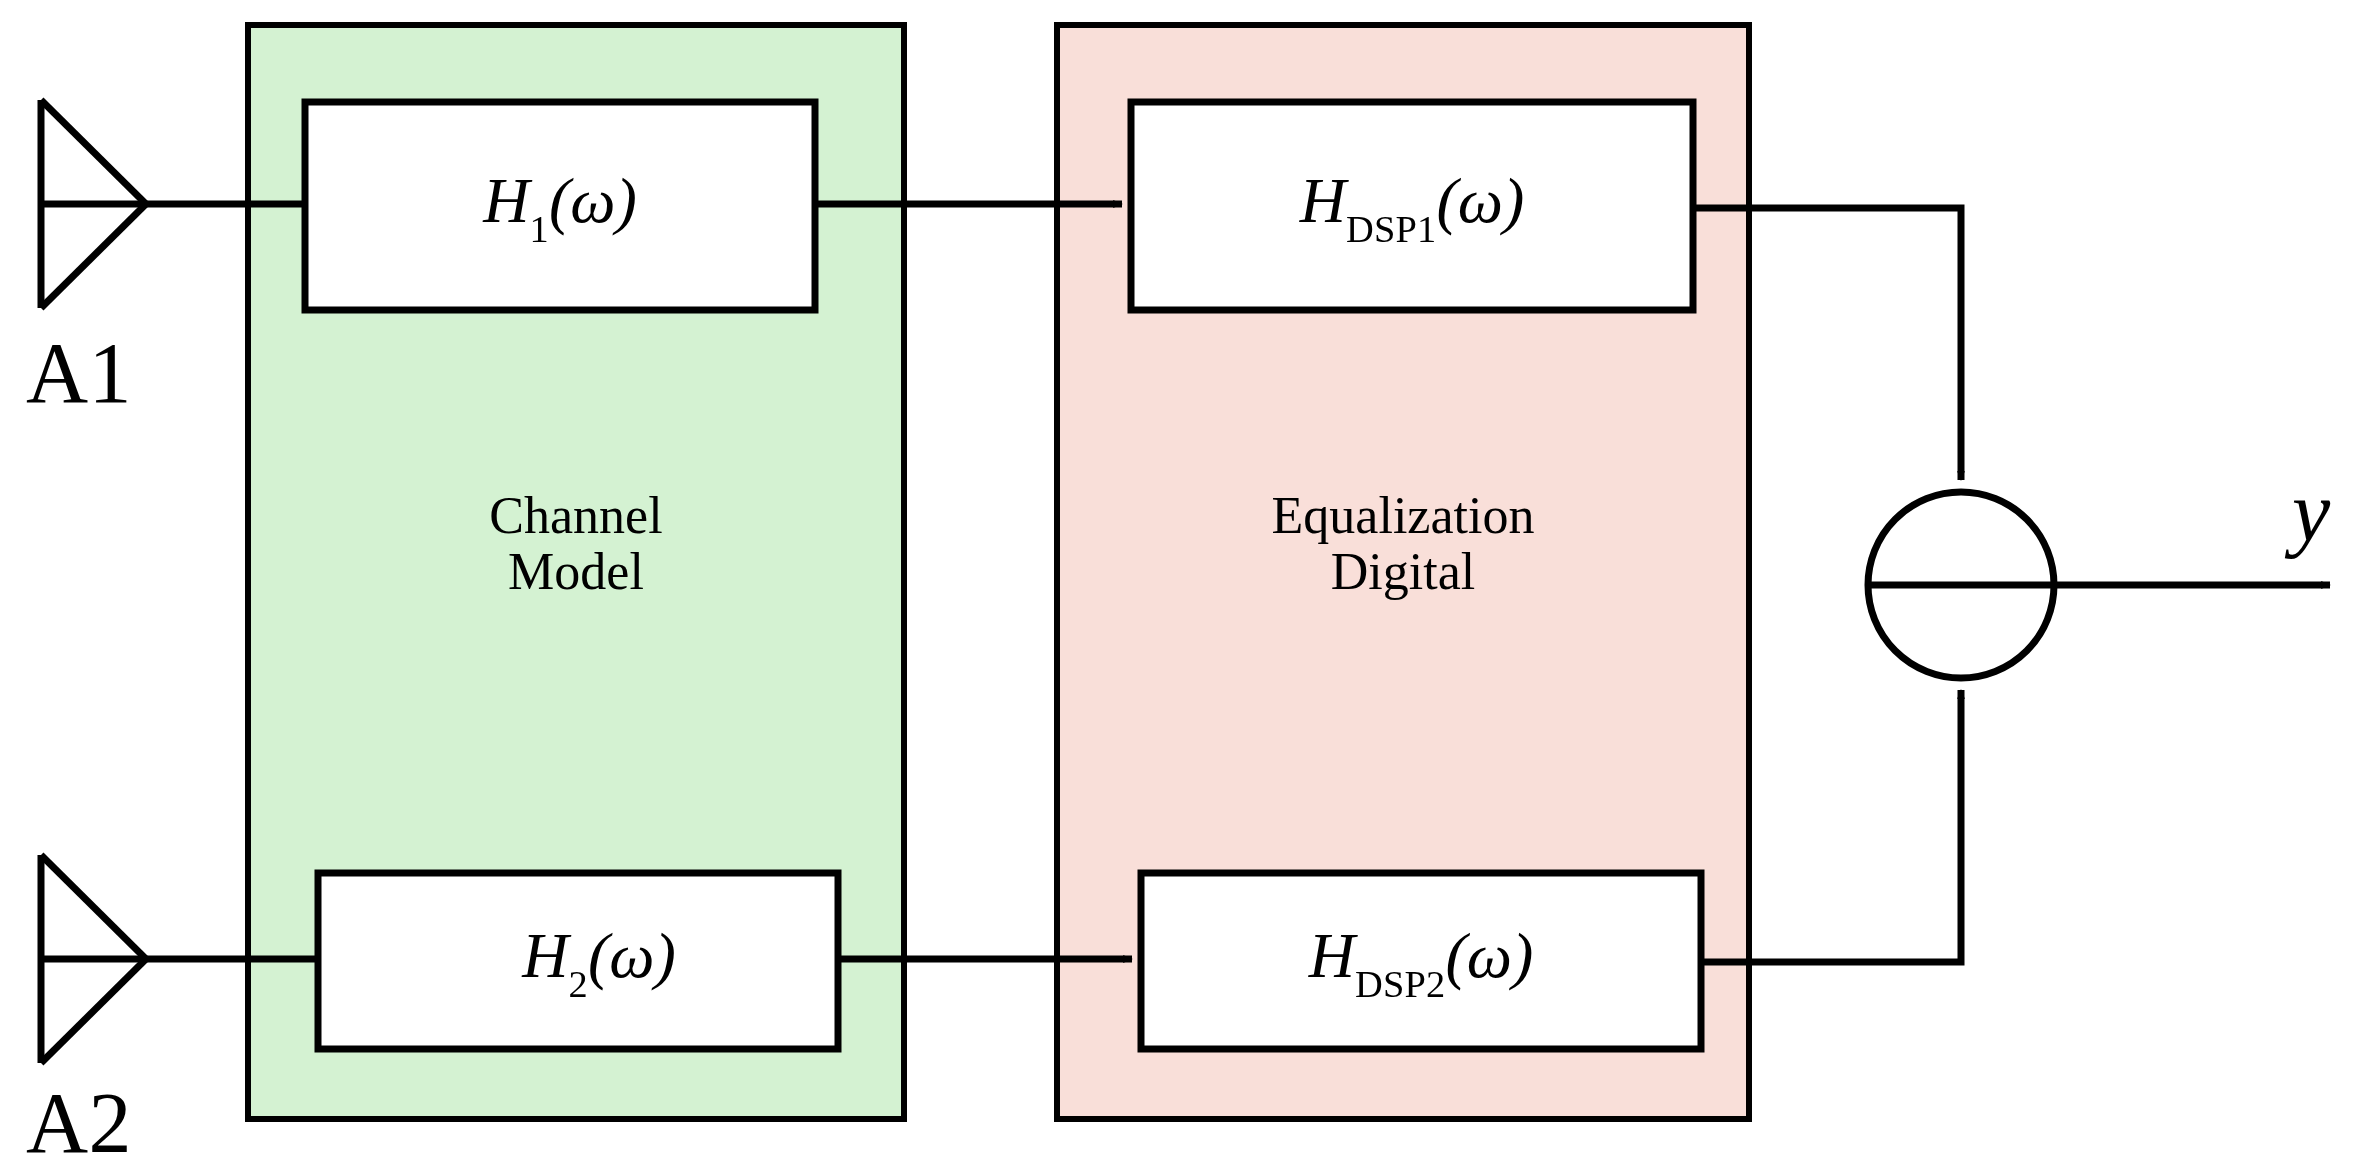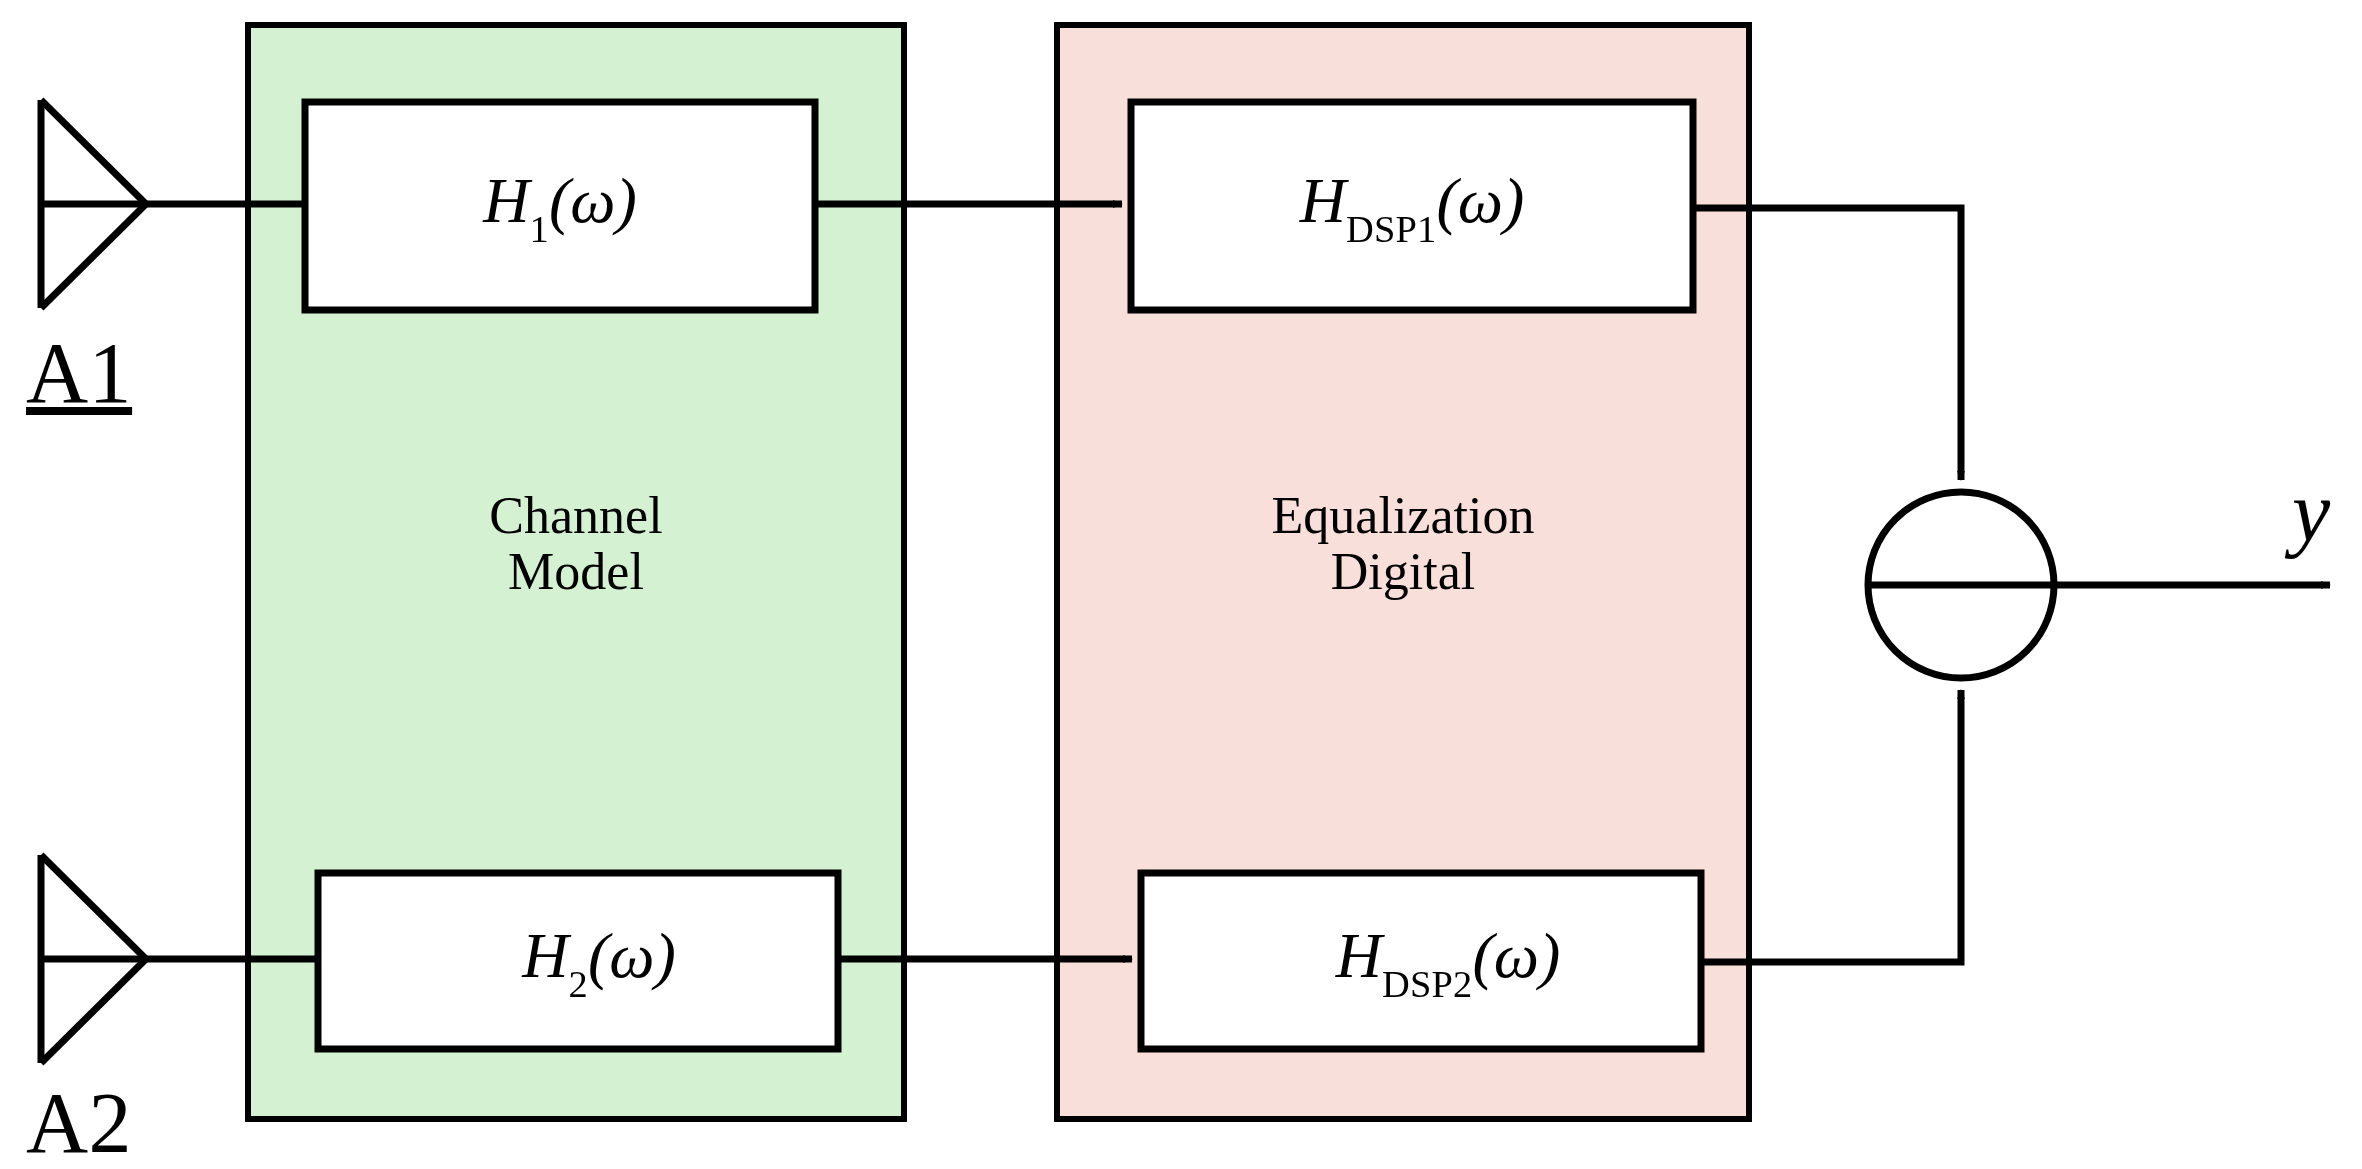--- a/index.html
+++ b/index.html
@@ -115,37 +115,37 @@
     <polyline points="1693,208 1961,208 1961,480" fill="none" stroke="#000000" stroke-width="7" marker-end="url(#arrowhead)"></polyline>
 
     <polyline points="1701,962 1961,962 1961,690" fill="none" stroke="#000000" stroke-width="7" marker-end="url(#arrowhead)"></polyline>
 
     <circle cx="1961" cy="585" r="93" fill="#ffffff" stroke="#000000" stroke-width="7"></circle>
     <line x1="1868" y1="585" x2="2054" y2="585" stroke="#000000" stroke-width="7"></line>
 
     <line x1="2054" y1="585" x2="2330" y2="585" stroke="#000000" stroke-width="7" marker-end="url(#arrowhead)"></line>
   </svg>
 
-  <span class="txt ant-label" style="left:26px; top:330px;text-decoration:underline;">A1</span>
+  <span class="txt ant-label" style="left:26px; top:330px;">A1</span>
 
   <span class="txt ant-label" style="left:26px; top:1080px;">A2</span>
 
   <div class="txt panel-label" style="left:576px; top:488px; width:620px;">
     <div>Channel</div>
     <div>Model</div>
   </div>
 
   <div class="txt panel-label" style="left:1403px; top:488px; width:700px;">
     <div>Equalization</div>
     <div>Digital</div>
   </div>
 
   <div class="txt box-label" style="left:560px; top:206px;"><span class="it">H</span><span class="sub">1</span><span class="omega">(ω)</span></div>
 
   <div class="txt box-label" style="left:578px; top:961px;margin-left:21px;"><span class="it">H</span><span class="sub">2</span><span class="omega">(ω)</span></div>
 
   <div class="txt box-label" style="left:1412px; top:206px;"><span class="it">H</span><span class="sub">DSP1</span><span class="omega">(ω)</span></div>
 
-  <div class="txt box-label" style="left:1421px; top:961px;margin-left:27px;"><span class="it">H</span><span class="sub">DSP2</span><span class="omega">(ω)</span></div>
+  <div class="txt box-label" style="left:1421px; top:961px;"><span class="it">H</span><span class="sub">DSP2</span><span class="omega">(ω)</span></div>
 
   <span class="txt out-label" style="left:2292px; top:468px;">y</span>
 
 </div>
 
 </body></html>

